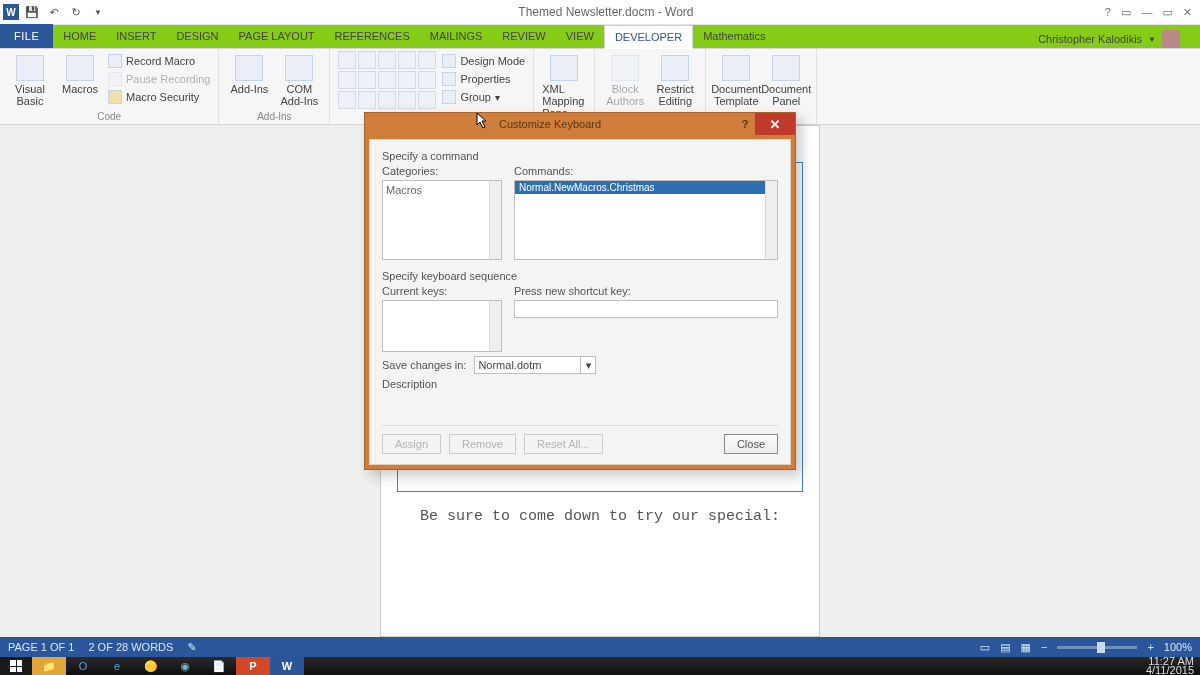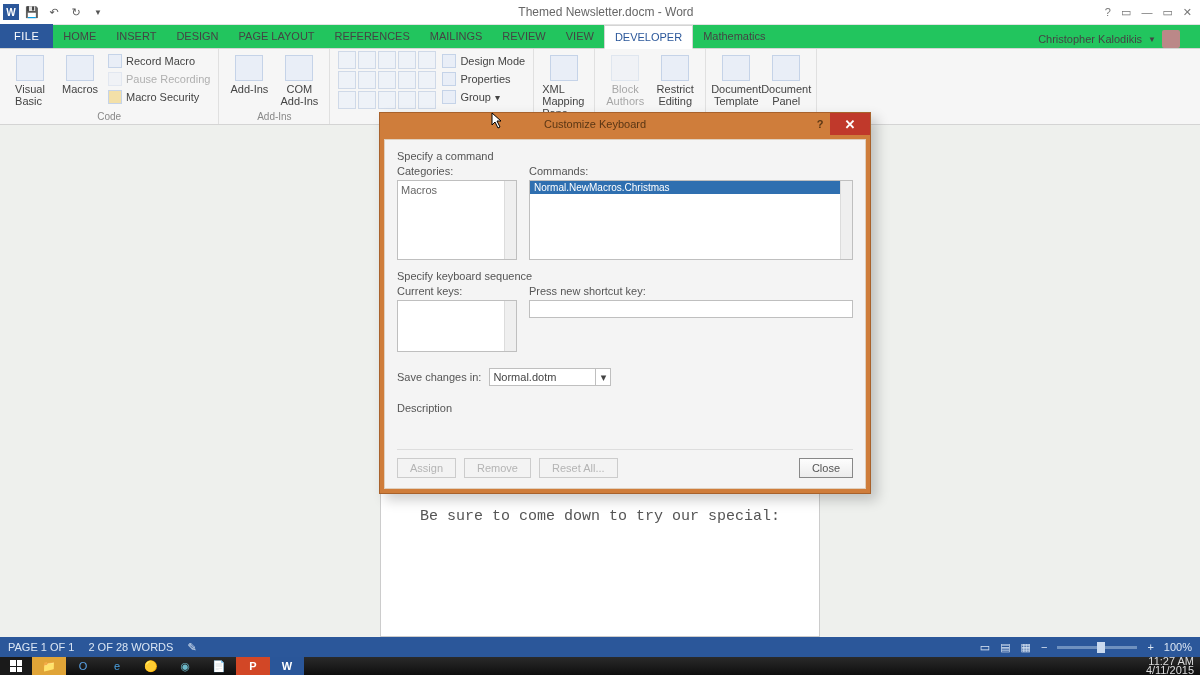--- a/index.html
+++ b/index.html
@@ -5,21 +5,21 @@
 *{box-sizing:border-box;margin:0;padding:0;font-family:"Segoe UI",Tahoma,sans-serif;font-size:11px;}
 body{width:1200px;height:675px;background:#fff;overflow:hidden;position:relative;}
 
 .titlebar{height:25px;background:#fff;display:flex;align-items:center;border-bottom:1px solid #e3e3e3;}
 .qat{display:flex;align-items:center;gap:4px;padding-left:3px;}
 .qat .wic{width:16px;height:16px;background:#2b579a;color:#fff;display:flex;align-items:center;justify-content:center;font-weight:bold;font-size:10px;}
 .qat .qbtn{width:18px;height:18px;display:flex;align-items:center;justify-content:center;color:#555;cursor:pointer;}
 .titlecenter{flex:1;text-align:center;color:#666;font-size:12px;}
 .winbtns{display:flex;gap:10px;padding-right:8px;color:#777;}
 
-.menutabs{height:24px;display:flex;align-items:flex-end;border-bottom:1px solid #d4d4d4;background:#22c55e;}
+.menutabs{height:24px;display:flex;align-items:flex-end;border-bottom:1px solid #d4d4d4;background:#84cc16;}
 .filetab{background:#2b579a;color:#fff;height:24px;padding:0 14px;display:flex;align-items:center;font-size:11px;text-transform:uppercase;letter-spacing:.5px;}
 .mtab{height:24px;padding:0 10px;display:flex;align-items:center;color:#444;font-size:11px;text-transform:uppercase;cursor:pointer;}
 .mtab.active{color:#2b579a;border:1px solid #d4d4d4;border-bottom:1px solid #fff;margin-bottom:-1px;background:#fff;}
 .userarea{margin-left:auto;padding-right:20px;display:flex;align-items:center;gap:6px;color:#444;font-size:12px;}
 .userarea .avatar{width:18px;height:18px;background:#b88;border-radius:2px;}
 
 .ribbon{height:76px;background:#f6f6f6;border-bottom:1px solid #d4d4d4;display:flex;}
 .rgroup{border-right:1px solid #e0e0e0;padding:2px 8px 0;display:flex;flex-direction:column;justify-content:space-between;}
 .rgroup .glabel{text-align:center;color:#888;font-size:10px;padding-bottom:2px;}
 .rrow{display:flex;gap:6px;}
@@ -44,37 +44,37 @@
 .zoomslider .knob{position:absolute;left:40px;top:-4px;width:8px;height:11px;background:#cadaef;}
 
 .taskbar{position:absolute;left:0;right:0;bottom:0;height:18px;background:linear-gradient(#2a2a2a,#0e0e0e);display:flex;align-items:center;}
 .taskbar .start{width:32px;height:18px;background:#1a1a1a;display:flex;align-items:center;justify-content:center;}
 .taskbar .win{width:12px;height:12px;display:grid;grid-template-columns:1fr 1fr;grid-template-rows:1fr 1fr;gap:1px;}
 .taskbar .win div{background:#fff;}
 .taskbar .tb{width:34px;height:18px;display:flex;align-items:center;justify-content:center;}
 .taskbar .tb.active{background:#2a5699;}
 .taskbar .clock{margin-left:auto;color:#ddd;font-size:9px;text-align:right;padding-right:6px;line-height:9px;}
 
-.dialog{position:absolute;left:379px;top:112px;width:492px;background:#cf7d3b;border:1px solid #a8622c;box-shadow:6px 6px 12px rgba(0,0,0,0.2);}
+.dialog{position:absolute;left:364px;top:112px;width:432px;background:#cf7d3b;border:1px solid #a8622c;box-shadow:6px 6px 12px rgba(0,0,0,0.2);}
 .dlg-title{height:22px;display:flex;align-items:center;color:#5a3614;font-size:12px;position:relative;}
 .dlg-title .t{flex:1;text-align:center;}
 .dlg-title .help{width:20px;text-align:center;color:#5a3614;font-weight:bold;cursor:pointer;}
 .dlg-title .close{width:40px;height:22px;background:#c0392b;color:#fff;display:flex;align-items:center;justify-content:center;font-size:13px;font-weight:bold;cursor:pointer;}
 .dlg-body{margin:4px;background:#f4f4f4;border:1px solid #e0d0be;padding:10px 12px;}
 .lbl{color:#555;font-size:11px;margin-bottom:3px;}
 .twocol{display:flex;gap:12px;margin-bottom:10px;}
 .col1{width:120px;}
 .col2{flex:1;}
 .listbox{border:1px solid #bfbfbf;background:#fff;height:80px;font-size:10px;color:#666;padding:3px;position:relative;}
 .listbox .sb{position:absolute;right:0;top:0;width:12px;height:100%;background:#efefef;border-left:1px solid #dcdcdc;}
 .seloption{background:#2f6fb0;color:#fff;padding:1px 4px;font-size:10px;}
 .shortbox{border:1px solid #bfbfbf;background:#fff;height:52px;position:relative;}
 .shortbox .sb{position:absolute;right:0;top:0;width:12px;height:100%;background:#efefef;border-left:1px solid #dcdcdc;}
 .txtinput{border:1px solid #bfbfbf;background:#fff;height:18px;width:100%;padding:1px 4px;}
-.row{display:flex;align-items:center;gap:8px;margin:16px 0;}
+.row{display:flex;align-items:center;gap:8px;margin:4px 0;}
 .combo{border:1px solid #bfbfbf;background:#fff;height:18px;width:122px;display:flex;align-items:center;padding:0 3px;position:relative;font-size:10px;color:#444;}
 .combo .ar{position:absolute;right:0;top:0;width:15px;height:100%;border-left:1px solid #bfbfbf;display:flex;align-items:center;justify-content:center;}
 .btnrow{display:flex;gap:8px;border-top:1px solid #ddd;padding-top:8px;margin-top:10px;}
 .dbtn{border:1px solid #ccc;background:linear-gradient(#fdfdfd,#ececec);padding:3px 12px;font-size:11px;color:#555;cursor:pointer;}
 .dbtn.disabled{color:#b4b4b4;background:#f3f3f3;cursor:default;}
 .dbtn.close{margin-left:auto;border:1px solid #888;}
 .cursor{position:absolute;pointer-events:none;}
 </style>
 </head>
 <body>
@@ -114,21 +114,21 @@
     <span style="font-size:8px;">▼</span>
     <div class="avatar"></div>
   </div>
 </div>
 
 <div class="ribbon">
   <div class="rgroup">
     <div class="rrow">
       <div class="bigbtn">
           <div class="ic"></div>
-          <span style="white-space:pre-line;">Visual
+          <span style="white-space:pre-line;text-align:center;">Visual
 Basic</span>
         </div>
       <div class="bigbtn">
           <div class="ic"></div>
           <span>Macros</span>
         </div>
       <div class="colside">
         <div class="smallitem">
             <span class="si"></span>
             <span>Record Macro</span>

